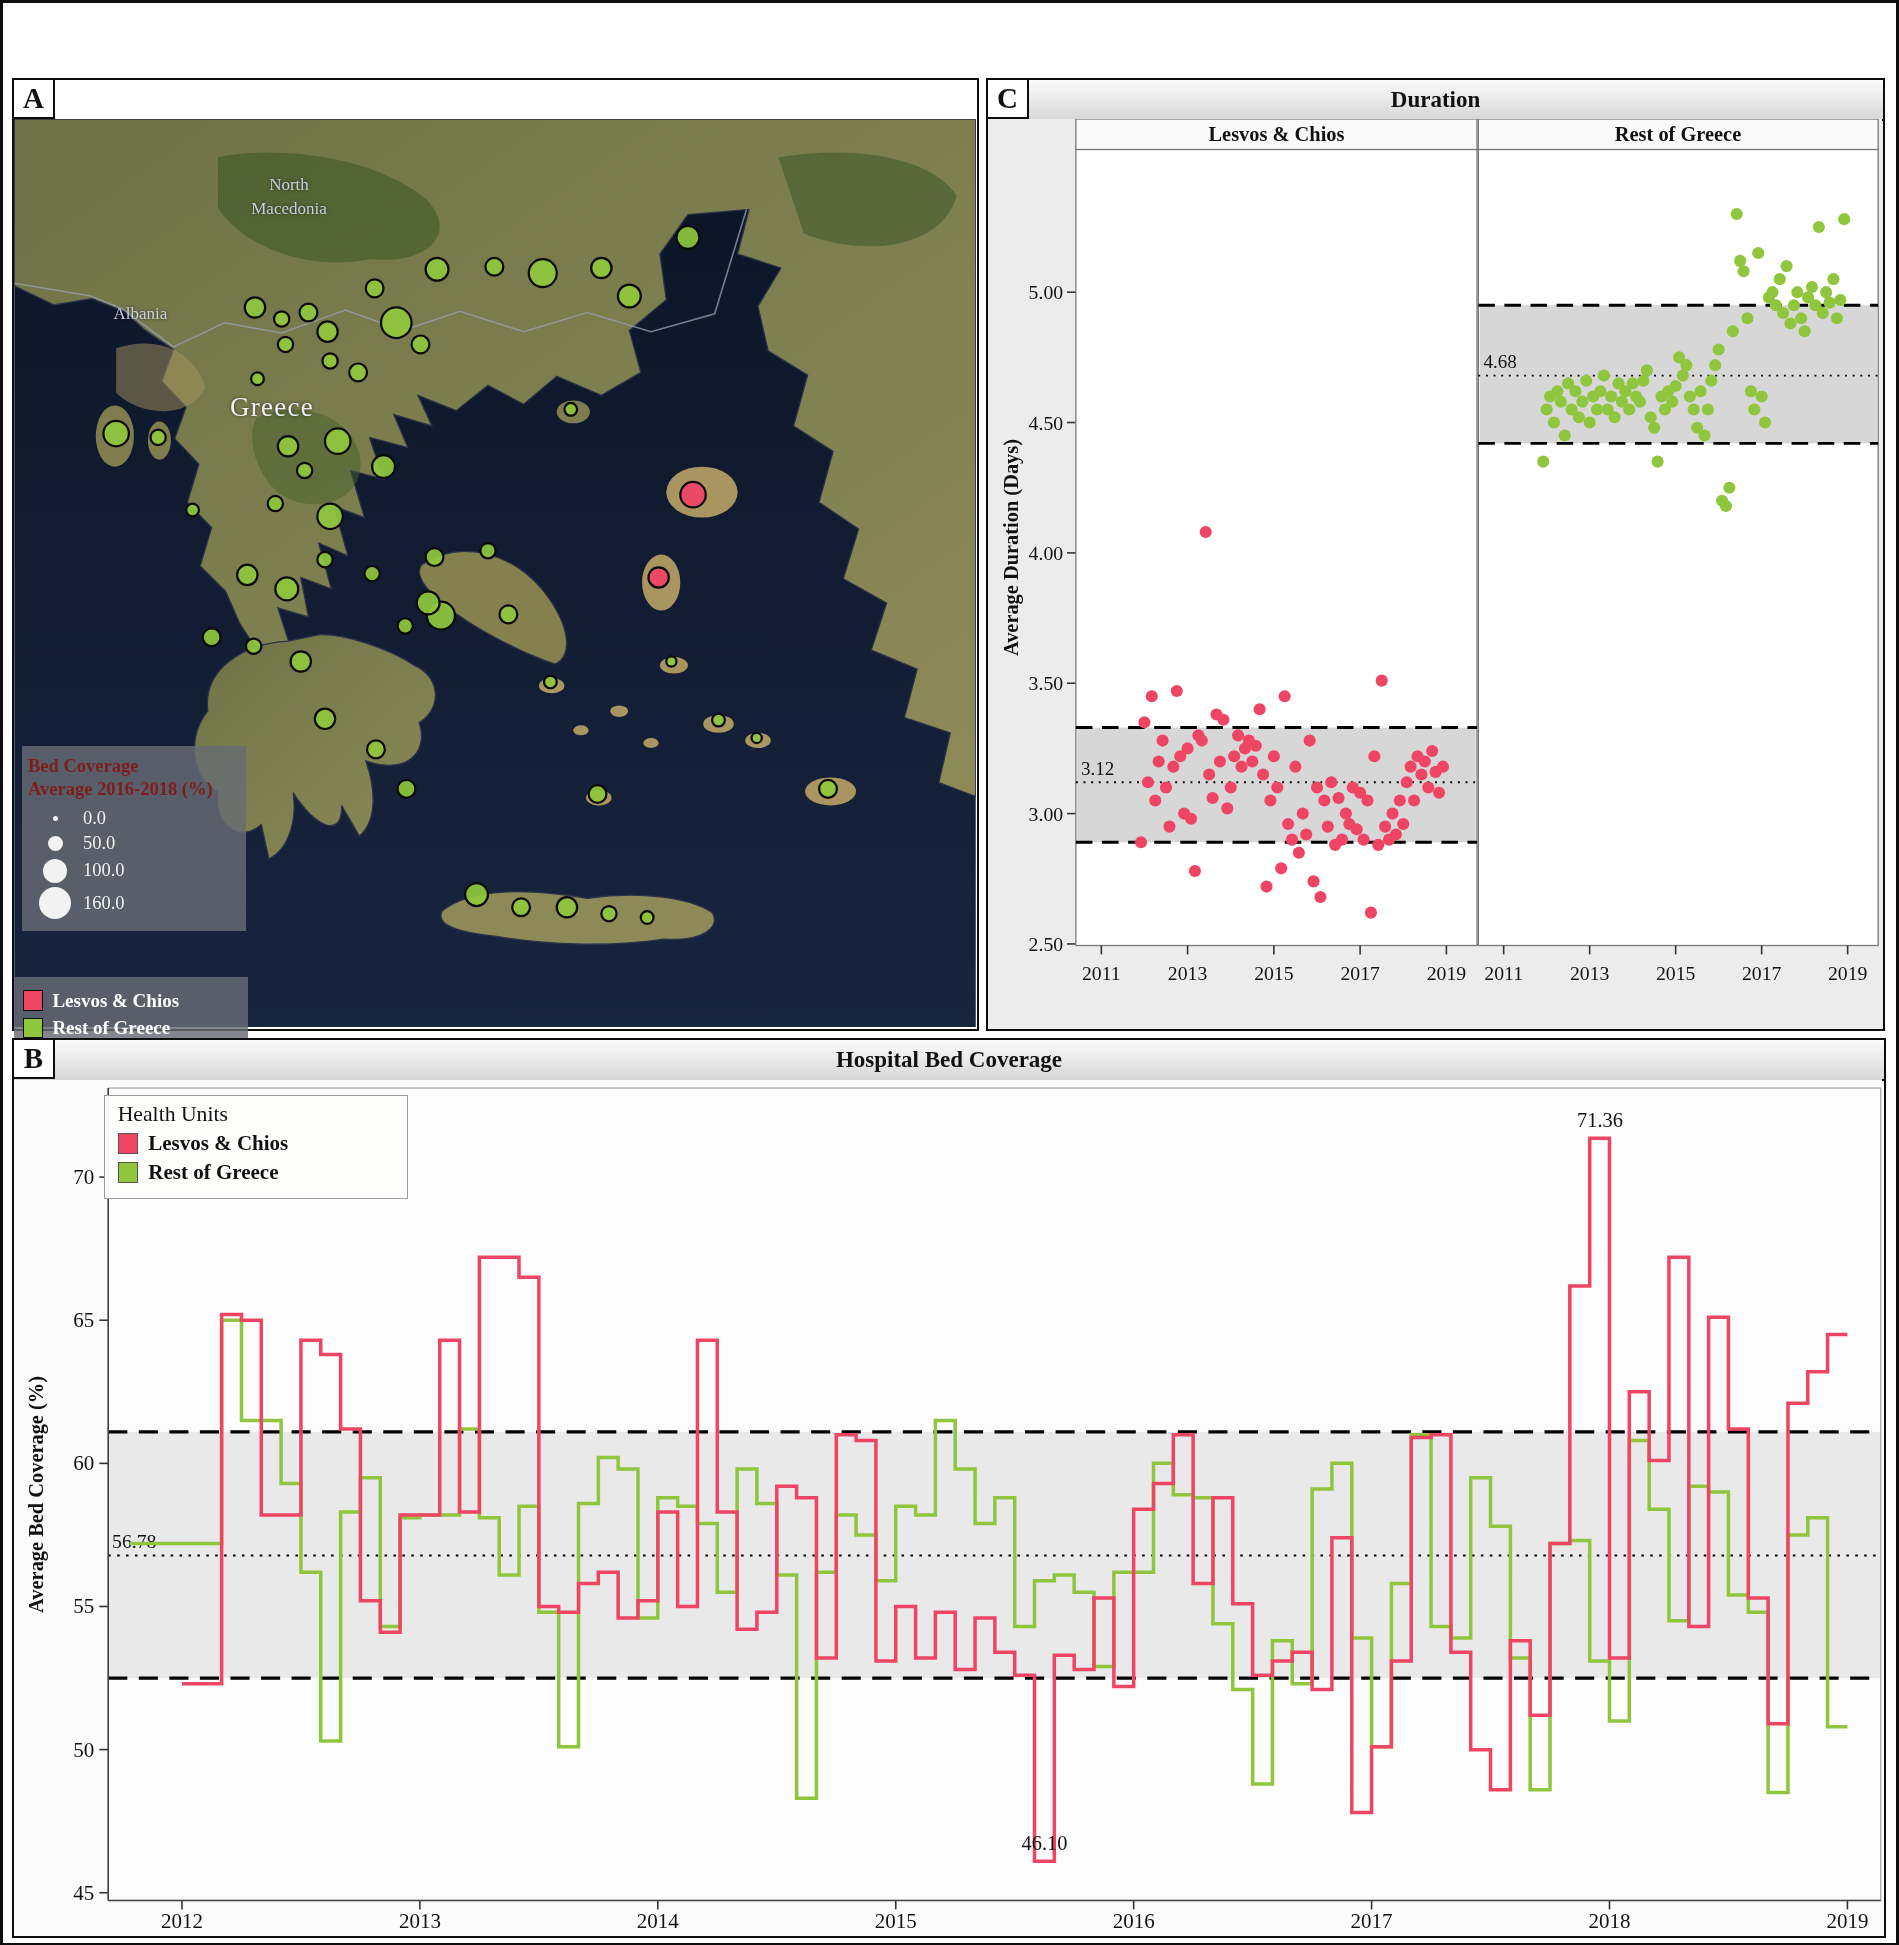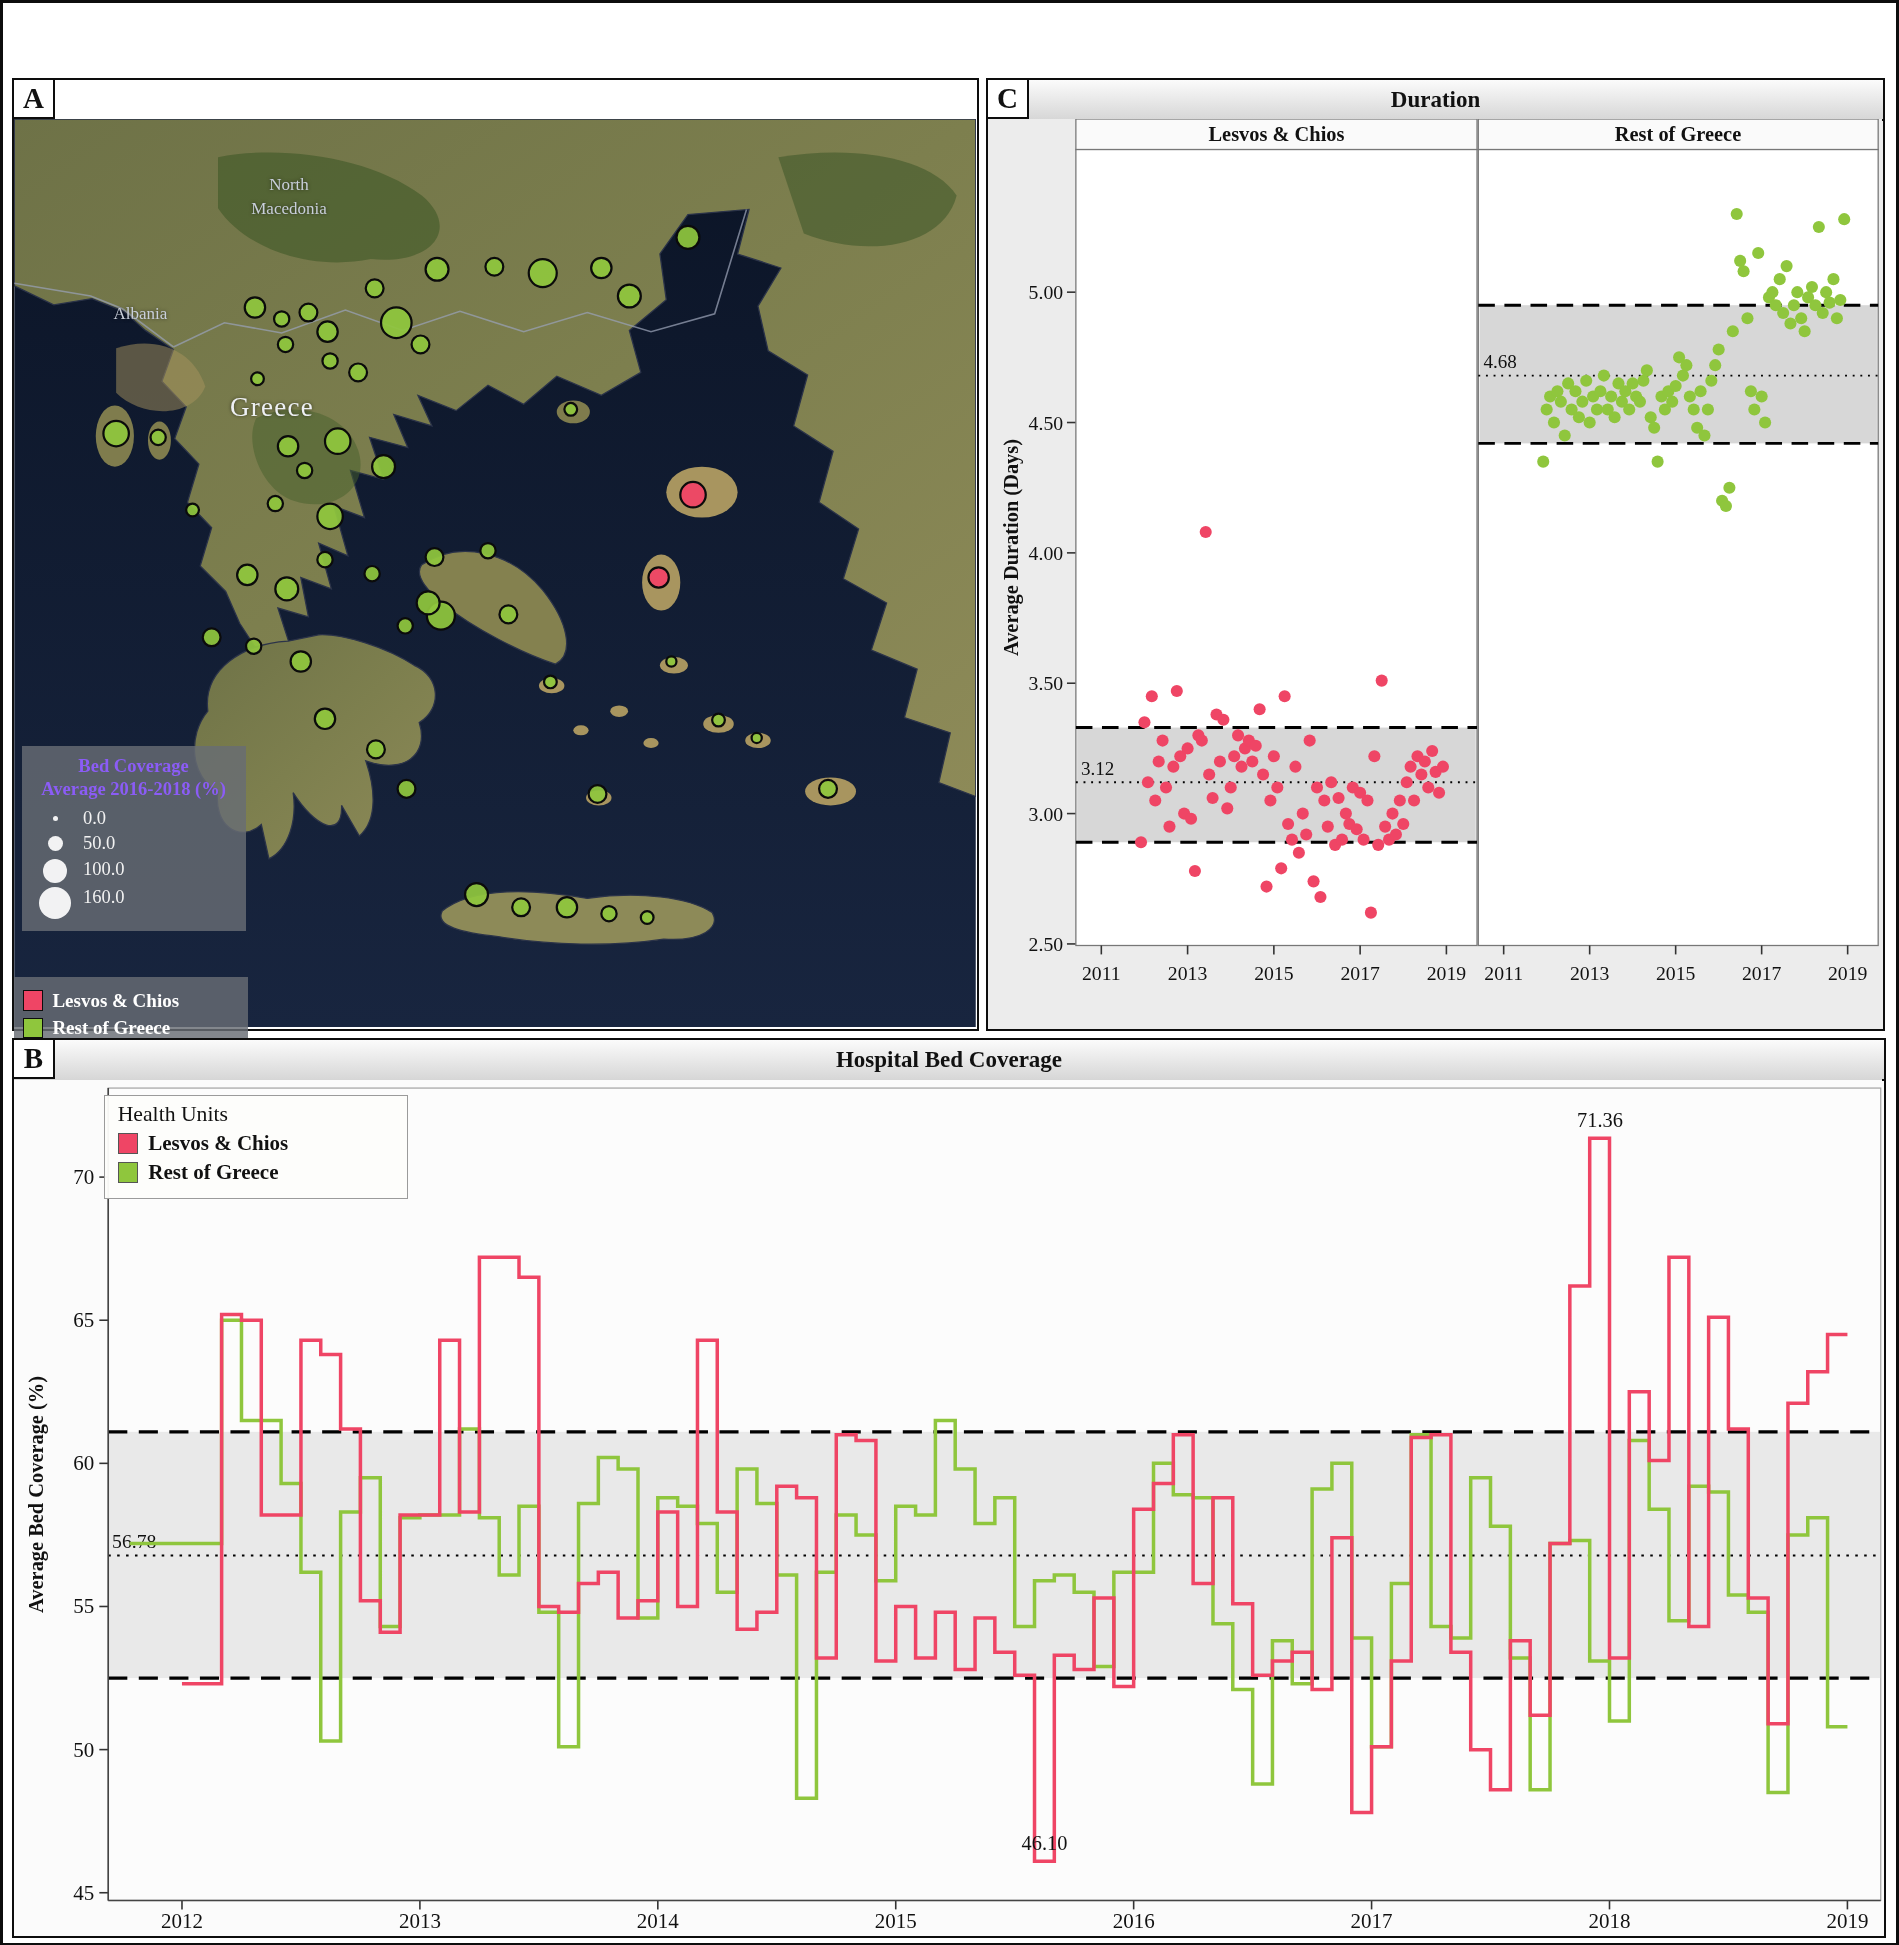--- a/index.html
+++ b/index.html
@@ -19,22 +19,22 @@
         font-weight:bold;font-size:29px;box-sizing:border-box;z-index:5;}
   .ptitle{font-weight:bold;font-size:23px;}
   
   #map-wrap{position:absolute;left:0;top:39px;width:962px;height:908px;}
   #map-svg{position:absolute;left:0;top:0;width:100%;height:100%;}
   .map-label{position:absolute;text-align:center;color:#c9cfdb;font-size:17px;
              text-shadow:0 0 3.8px #00000090;pointer-events:none;}
   .map-label.big{color:#eef0f4;font-size:27px;letter-spacing:1.3px;}
   .size-legend{position:absolute;left:7.6px;top:627px;width:224px;background:rgba(104,109,116,.82);
                padding:9px 6.4px 7.6px 6.4px;box-sizing:border-box;}
-  .sl-title{color:#8b5cf6;font-weight:bold;font-size:18.5px;text-align:center;line-height:1.25;margin-bottom:6.4px;}
-  .sl-row{display:flex;color:#f2f2f2;font-size:18.5px;margin:4.5px 0;}
+  .sl-title{color:#7f1d1d;font-weight:bold;font-size:18.5px;text-align:left;line-height:1.25;margin-bottom:6.4px;}
+  .sl-row{display:flex;align-items:center;color:#f2f2f2;font-size:18.5px;margin:4.5px 0;}
   .sl-cwrap{width:55px;display:flex;justify-content:center;align-items:center;}
   .sl-circle{background:rgba(255,255,255,.92);border-radius:50%;display:inline-block;}
   .s0{width:5.1px;height:5.1px;} .s1{width:15.3px;height:15.3px;} .s2{width:24px;height:24px;} .s3{width:32px;height:32px;}
   .map-color-legend{position:absolute;left:0px;top:858px;width:234px;background:rgba(104,109,116,.82);
                     padding:7.6px 9px;box-sizing:border-box;}
   .mcl-row{display:flex;align-items:center;gap:9px;color:#fff;font-weight:bold;font-size:19px;margin:5.1px 0;}
   .swatch{width:20.4px;height:20.4px;border:1.9px solid #0d0d0d;display:inline-block;box-sizing:border-box;}
   
   #pc-content{position:absolute;left:0;top:39px;width:894px;height:908px;}
   #duration-svg{position:absolute;left:0;top:0;width:100%;height:100%;}

